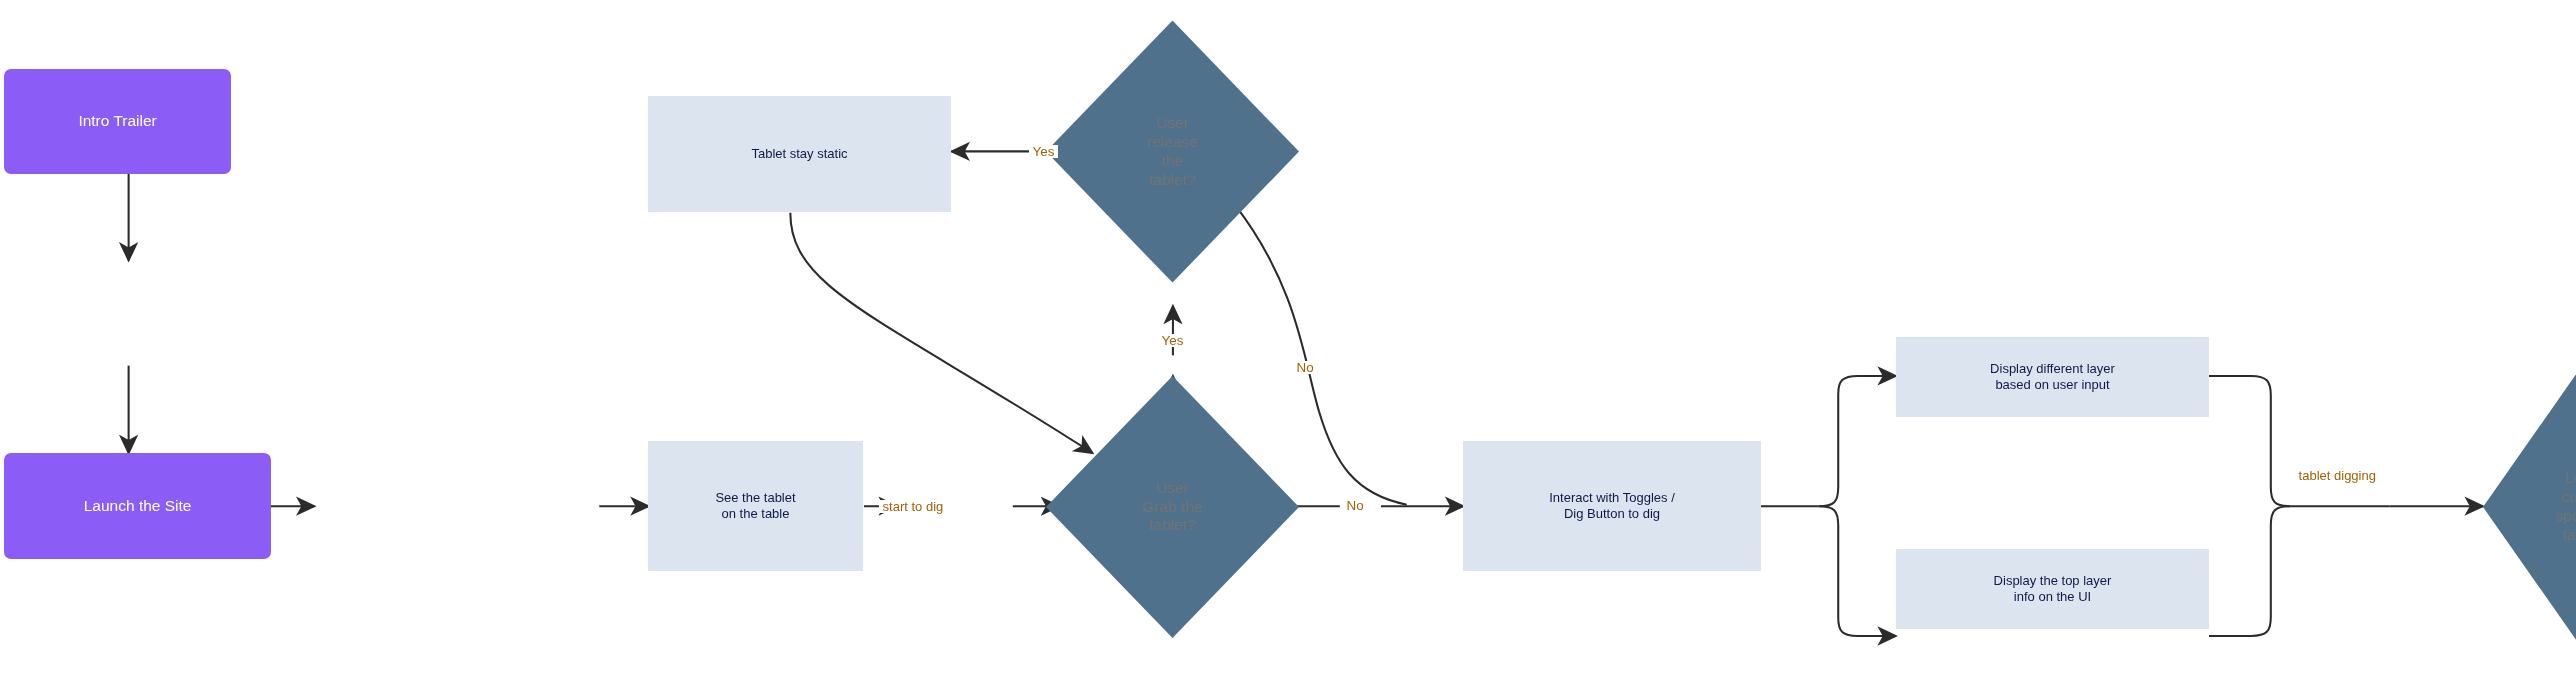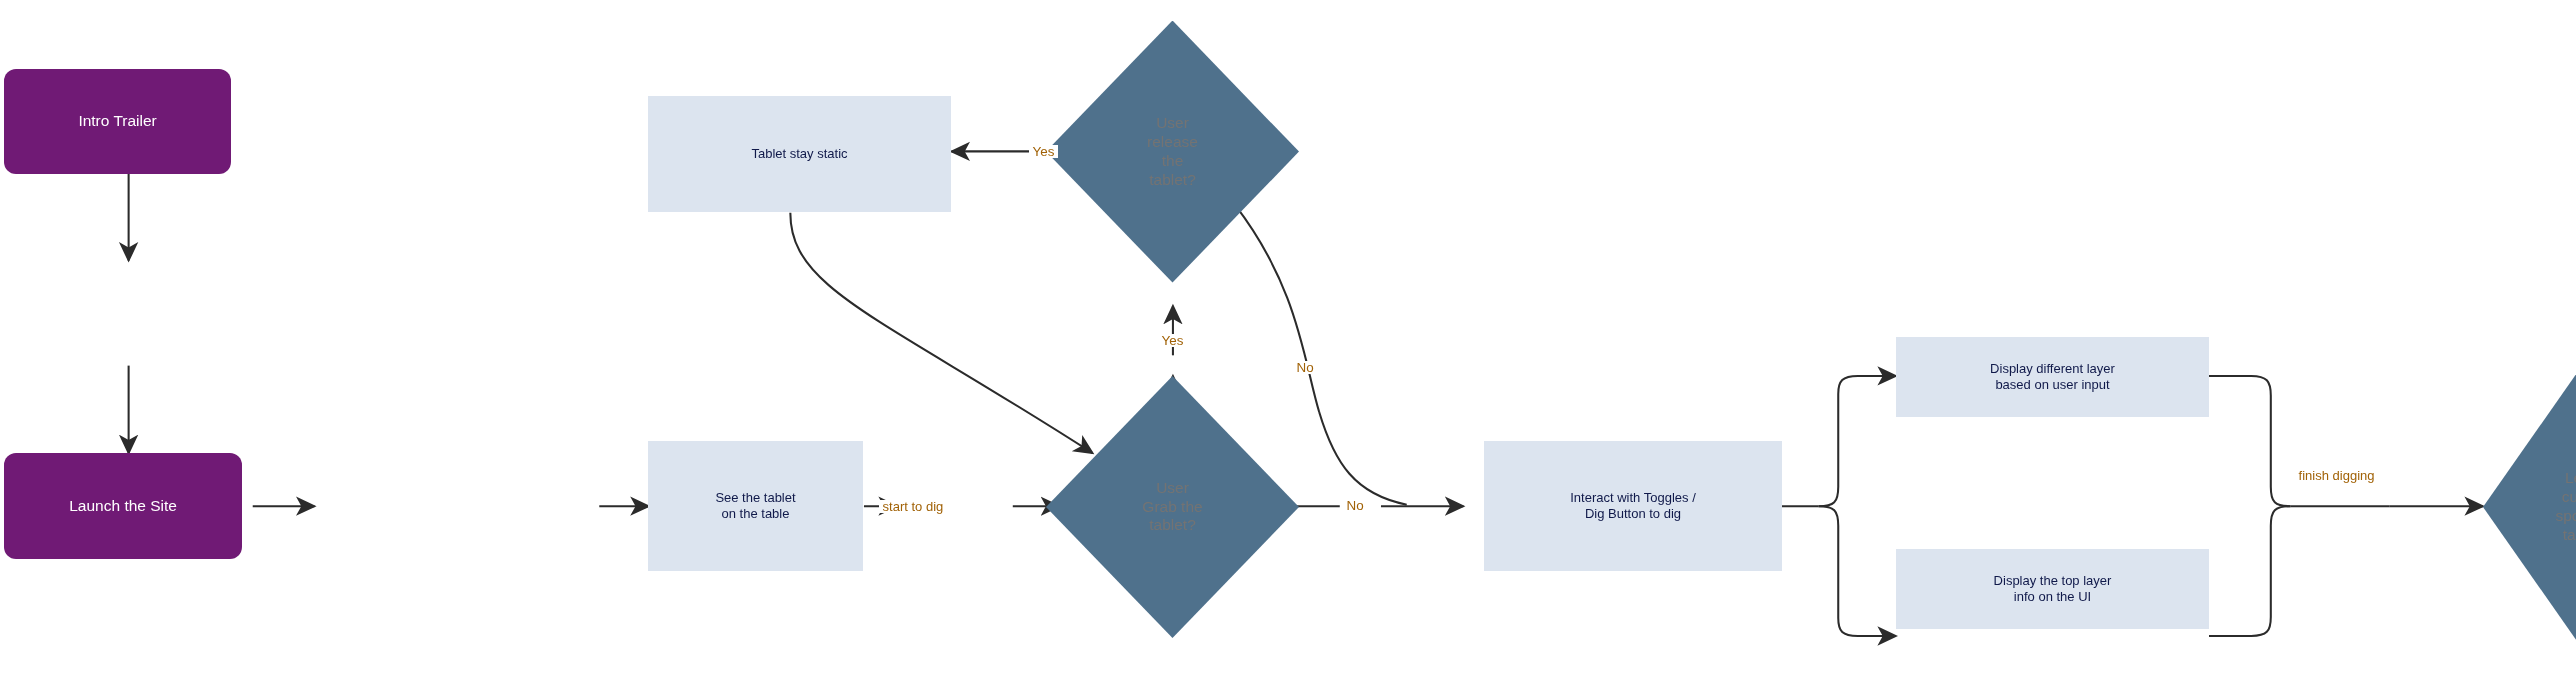--- a/index.html
+++ b/index.html
@@ -30,23 +30,23 @@
     position: absolute;
     box-sizing: border-box;
     display: flex;
     align-items: center;
     justify-content: center;
     text-align: center;
     line-height: 1.22;
   }
   
   .node.term {
-    background: #701a75;
+    background: #8b5cf6;
     color: #ffffff;
-    border-radius: 12px;
+    border-radius: 7px;
     font-size: 15.5px;
   }
   
   .node.proc {
     background: #dce4ef;
     color: #10194a;
     font-size: 13px;
   }
   
   .node.dec {
@@ -139,21 +139,21 @@
       <path d="M5000,983 L5545,983" marker-end="none"></path>
       <path d="M5608,983 L5740,983"></path>
     </g>
   </svg>
 
   <div class="node term" style="left:4.1px; top:69px; width:227px; height:105px;">
     <span class="lbl">Intro Trailer</span>
   </div>
 
 
-  <div class="node term" style="left:4.1px; top:453px; width:238px; height:106px;">
+  <div class="node term" style="left:4.1px; top:453px; width:267px; height:106px;">
     <span class="lbl">Launch the Site</span>
   </div>
 
 
   <div class="node proc" style="left:648px; top:441px; width:215px; height:130px;">
     <span class="lbl">See the tablet
 on the table</span>
   </div>
 
   <div class="node proc" style="left:648px; top:96px; width:303px; height:116px;">
@@ -168,21 +168,21 @@
 tablet?</span>
   </div>
 
   <div class="node dec" style="left:1046px; top:376px; width:253px; height:262px;">
     <span class="diamond-shape"></span>
     <span class="lbl dec-label">User
 Grab the
 tablet?</span>
   </div>
 
-  <div class="node proc" style="left:1463px; top:441px; width:298px; height:130px;margin-left:21px;">
+  <div class="node proc" style="left:1463px; top:441px; width:298px; height:130px;">
     <span class="lbl">Interact with Toggles /
 Dig Button to dig</span>
   </div>
 
   <div class="node proc" style="left:1896px; top:337px; width:313px; height:80px;">
     <span class="lbl">Display different layer
 based on user input</span>
   </div>
 
   <div class="node proc" style="left:1896px; top:549px; width:313px; height:80px;">
@@ -212,17 +212,17 @@
 
   <div class="edge-label" style="left:1029px; top:145px;">
     <span>Yes</span>
   </div>
 
   <div class="edge-label" style="left:1293px; top:361px;">
     <span>No</span>
   </div>
 
   <div class="edge-label small" style="left:2295px; top:469px;">
-    <span>finish digging</span>
+    <span>tablet digging</span>
   </div>
 
 </div>
 
 
 </body></html>

